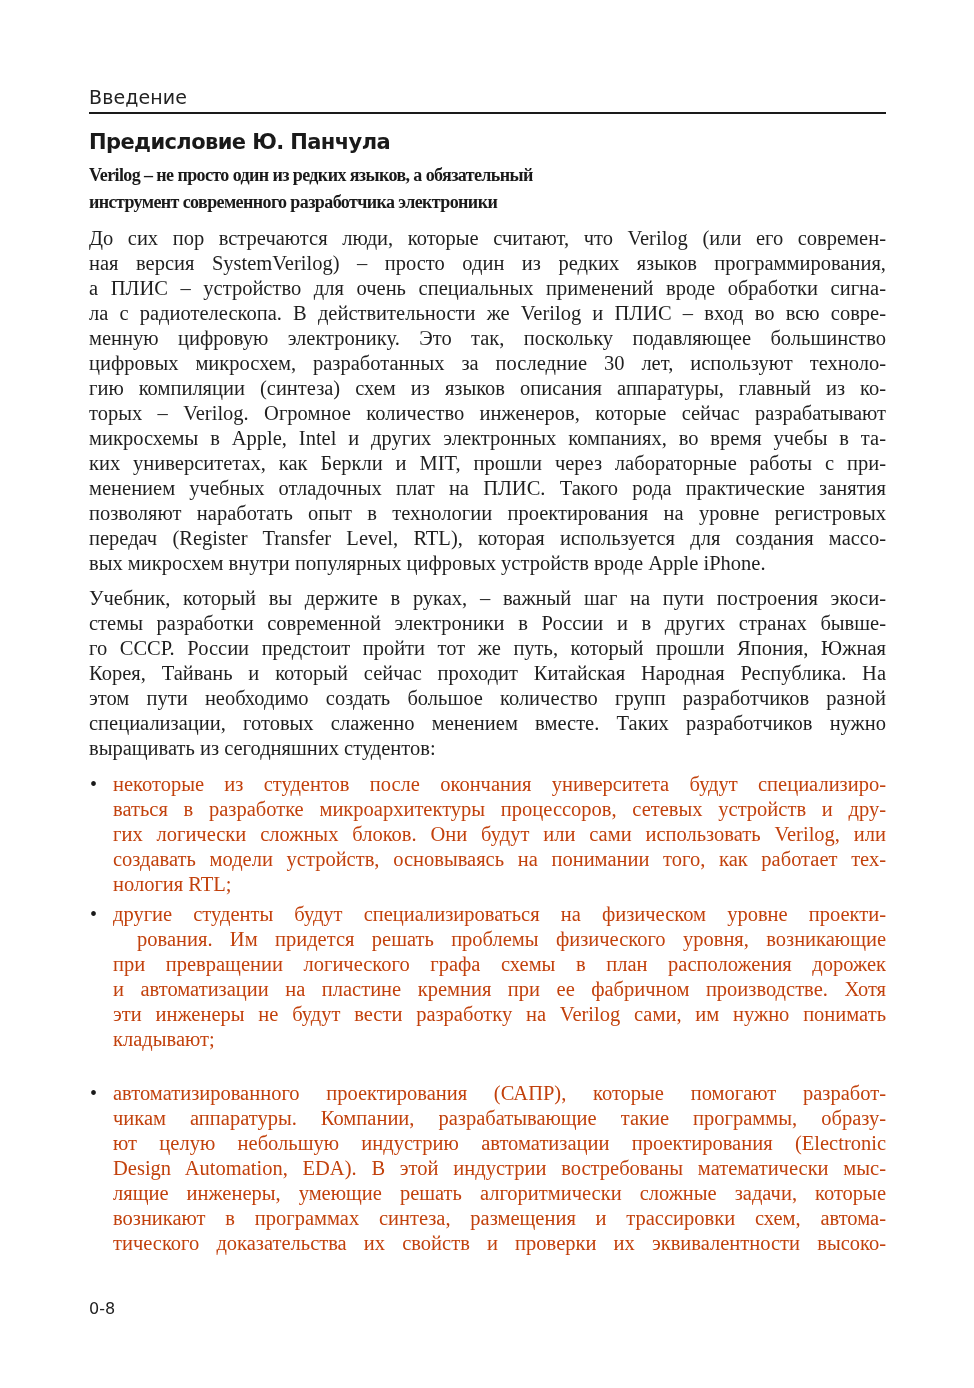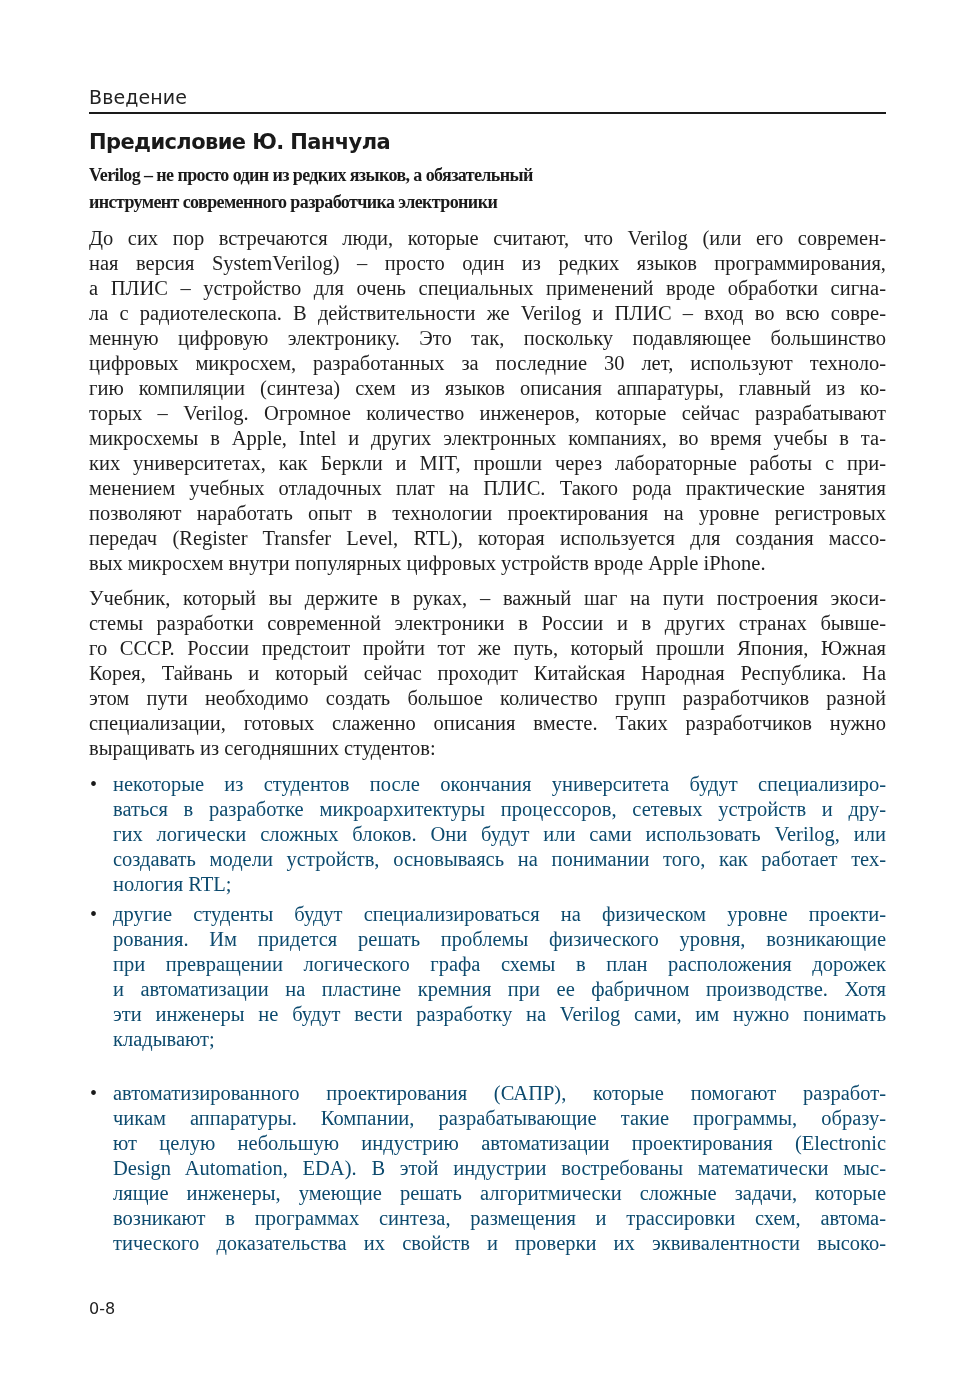--- a/index.html
+++ b/index.html
@@ -101,21 +101,21 @@
       font-size: 20px;
       line-height: 25px;
     }
     .bullet-body {
       position: absolute;
       left: 24px;
       width: 773px;
       font-family: "Liberation Serif", serif;
       font-size: 20.5px;
       line-height: 25px;
-      color: #0c4a6e;
+      color: #c2410c;
     }
     .b1 { top: 772px; }
     .b2 { top: 902px; }
     .b3 { top: 1081px; }
     .page-number {
       position: absolute;
       top: 1299px;
       left: 0;
       font-family: "DejaVu Sans", sans-serif;
       font-size: 16px;
@@ -154,40 +154,40 @@
     <div class="line" style="white-space: normal;">передач (Register Transfer Level, RTL), которая используется для создания массо-</div>
     <div class="line last" style="white-space: normal;">вых микросхем внутри популярных цифровых устройств вроде Apple iPhone.</div>
   </div>
 
   <div class="body-text p2">
     <div class="line" style="white-space: normal;">Учебник, который вы держите в руках, – важный шаг на пути построения экоси-</div>
     <div class="line" style="white-space: normal;">стемы разработки современной электроники в России и в других странах бывше-</div>
     <div class="line" style="white-space: normal;">го СССР. России предстоит пройти тот же путь, который прошли Япония, Южная</div>
     <div class="line" style="white-space: normal;">Корея, Тайвань и который сейчас проходит Китайская Народная Республика. На</div>
     <div class="line" style="white-space: normal;">этом пути необходимо создать большое количество групп разработчиков разной</div>
-    <div class="line" style="white-space: normal;">специализации, готовых слаженно описания вместе. Таких разработчиков нужно</div>
+    <div class="line" style="white-space: normal;">специализации, готовых слаженно менением вместе. Таких разработчиков нужно</div>
     <div class="line last" style="white-space: normal;">выращивать из сегодняшних студентов:</div>
   </div>
 
   <ul class="bullet-list">
     <li class="bullet-item b1">
       <span class="bullet-dot">•</span>
       <div class="bullet-body">
         <div class="line" style="white-space: normal;">некоторые из студентов после окончания университета будут специализиро-</div>
         <div class="line" style="white-space: normal;">ваться в разработке микроархитектуры процессоров, сетевых устройств и дру-</div>
         <div class="line" style="white-space: normal;">гих логически сложных блоков. Они будут или сами использовать Verilog, или</div>
         <div class="line" style="white-space: normal;">создавать модели устройств, основываясь на понимании того, как работает тех-</div>
         <div class="line last" style="white-space: normal;">нология RTL;</div>
       </div>
     </li>
     <li class="bullet-item b2">
       <span class="bullet-dot">•</span>
       <div class="bullet-body">
         <div class="line" style="white-space: normal;">другие студенты будут специализироваться на физическом уровне проекти-</div>
-        <div class="line" style="white-space: normal;">рования. Им придется решать проблемы физического уровня, возникающие</div>
+        <div class="line" style="white-space: normal; margin-left: 24px;">рования. Им придется решать проблемы физического уровня, возникающие</div>
         <div class="line" style="white-space: normal;">при превращении логического графа схемы в план расположения дорожек</div>
         <div class="line" style="white-space: normal;">и автоматизации на пластине кремния при ее фабричном производстве. Хотя</div>
         <div class="line" style="white-space: normal;">эти инженеры не будут вести разработку на Verilog сами, им нужно понимать</div>
         <div class="line last" style="white-space: normal;">кладывают;</div>
       </div>
     </li>
     <li class="bullet-item b3">
       <span class="bullet-dot">•</span>
       <div class="bullet-body">
         <div class="line" style="white-space: normal;">автоматизированного проектирования (САПР), которые помогают разработ-</div>

